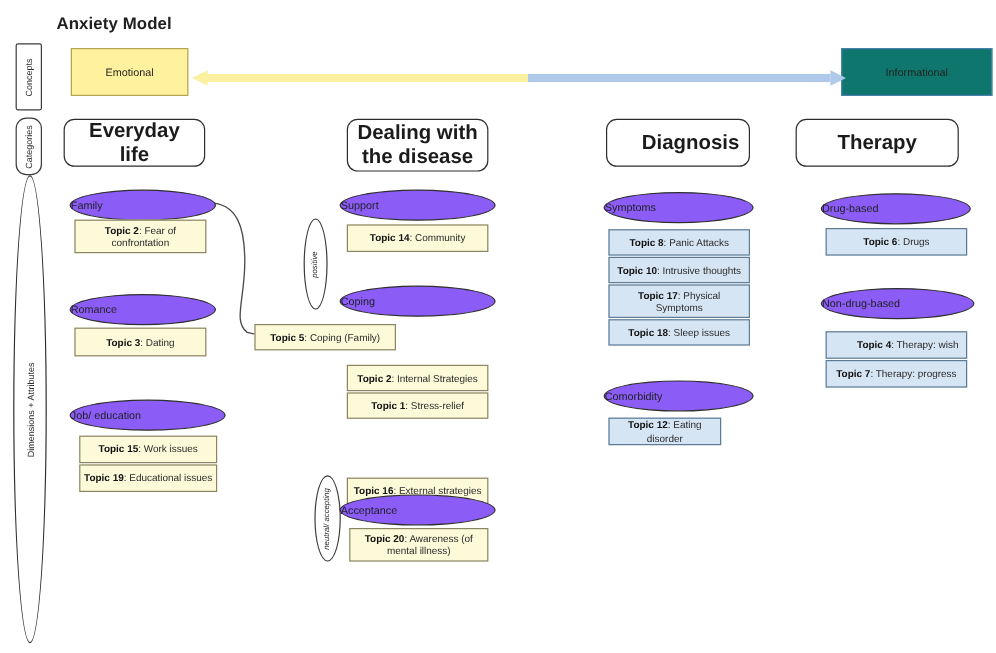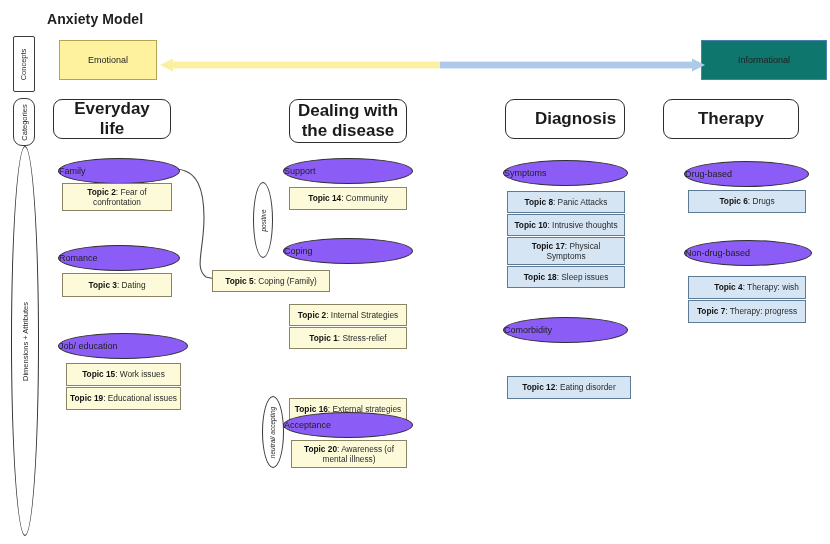--- a/index.html
+++ b/index.html
@@ -184,21 +184,21 @@
 <div class="abs topic b" style="left:507px;top:237px;width:118px;height:28px;">
   <span><b>Topic 17</b><span>: Physical Symptoms</span></span>
 </div>
 <div class="abs topic b" style="left:507px;top:266px;width:118px;height:22px;">
   <span><b>Topic 18</b><span>: Sleep issues</span></span>
 </div>
 
 <div class="abs dim" style="left:503px;top:317px;width:125px;">
   <span>Comorbidity</span>
 </div>
-<div class="abs topic b" style="left:507px;top:348px;width:124px;height:23px;margin-top:28px;">
+<div class="abs topic b" style="left:507px;top:348px;width:94px;height:23px;">
   <span><b>Topic 12</b><span>: Eating disorder</span></span>
 </div>
 
 <div class="abs dim" style="left:684px;top:161px;width:125px;">
   <span>Drug-based</span>
 </div>
 <div class="abs topic b" style="left:688px;top:190px;width:118px;height:23px;">
   <span><b>Topic 6</b><span>: Drugs</span></span>
 </div>
 

